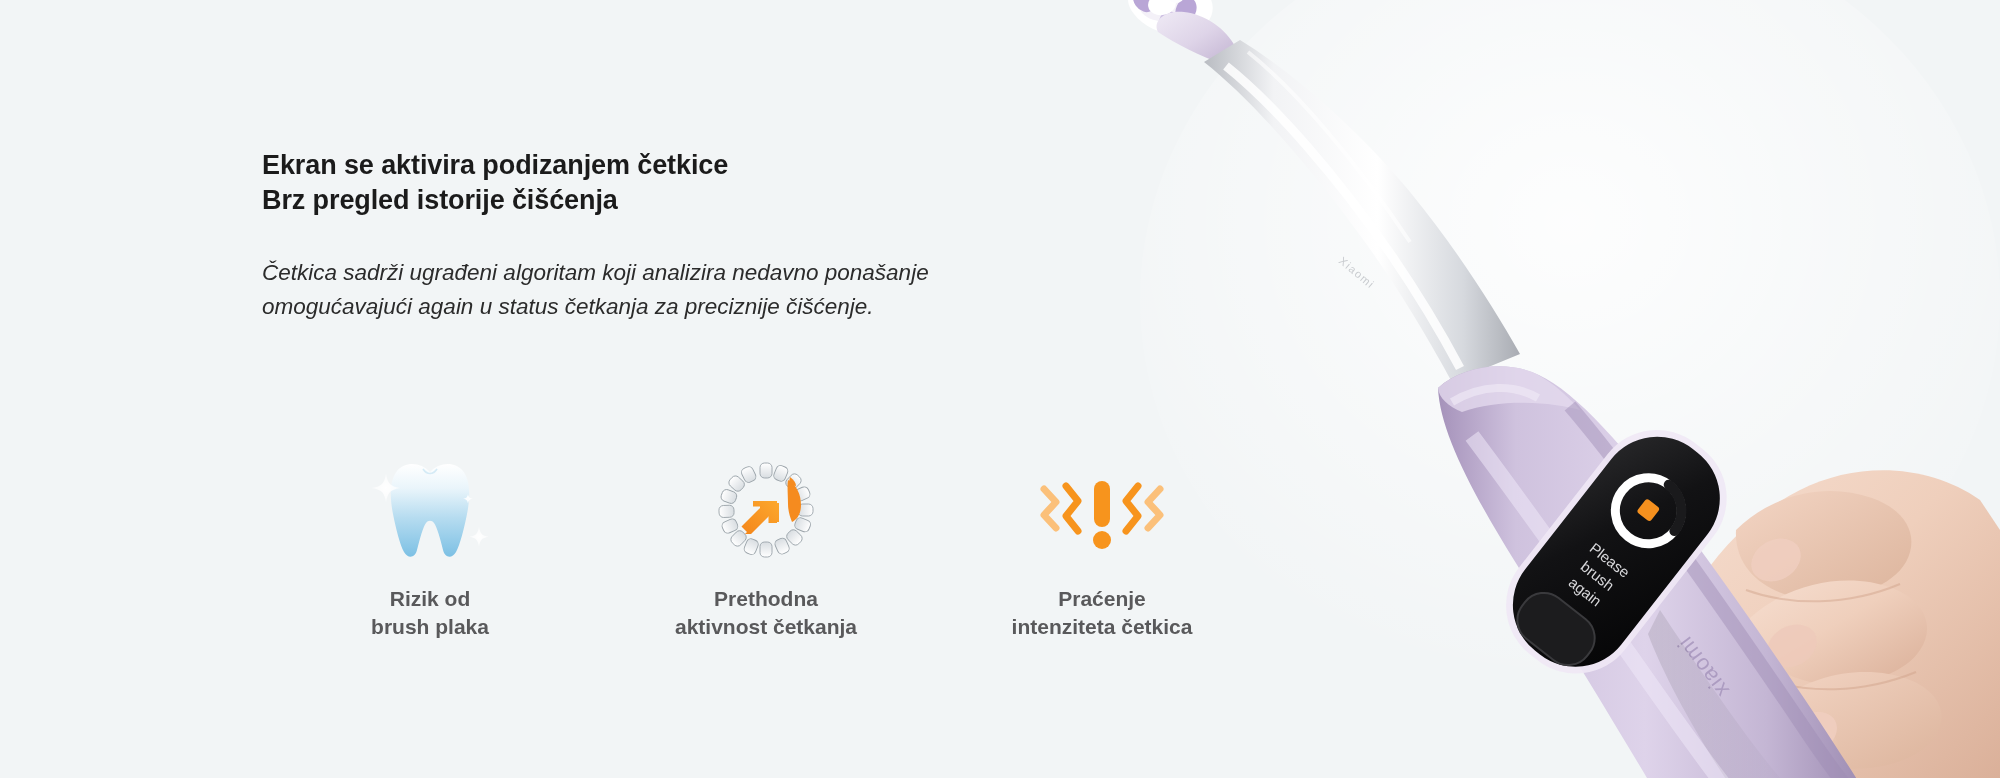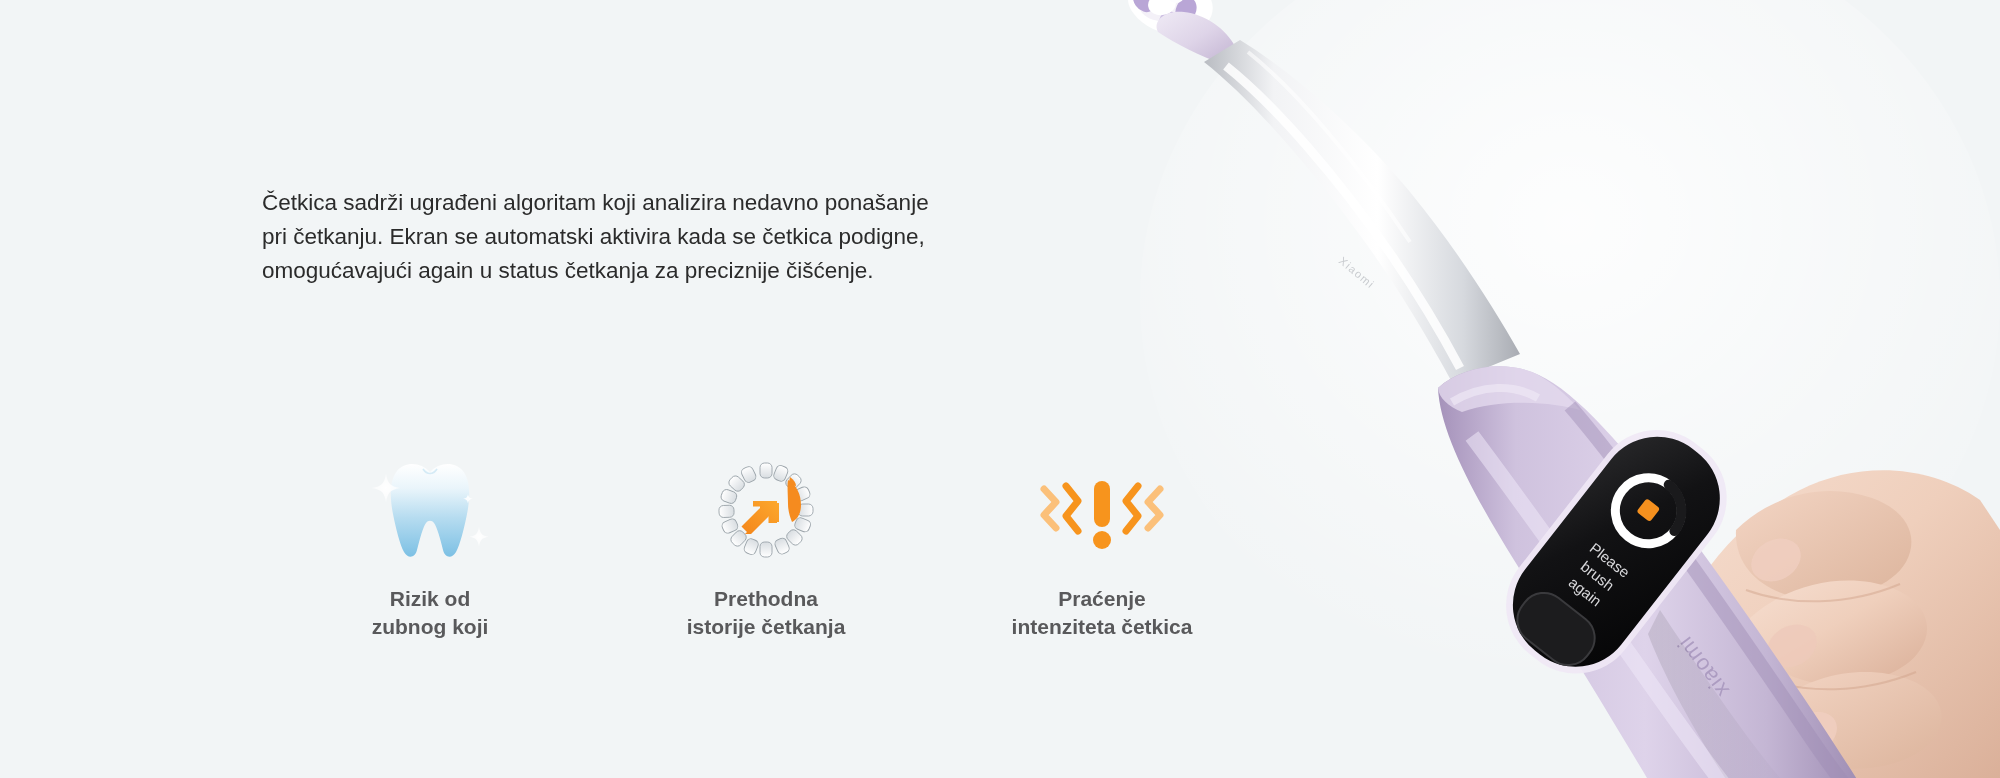--- a/index.html
+++ b/index.html
@@ -41,21 +41,21 @@
   }
   .headline .l2 { display: block; }
 
   .body-copy {
     margin-top: 38px;
     font-size: 22.5px;
     color: #2b2b2b;
     line-height: 1.52;
     font-weight: 400;
   }
-  .body-copy span { display: block; }
+  .body-copy span { display: block; font-style: italic; }
 
   
   .features {
     position: absolute;
     left: 262px;
     top: 455px;
     width: 1010px;
     display: flex;
   }
 
@@ -96,24 +96,27 @@
   }
   .product svg { display: block; }
 </style>
 </head>
 <body>
 
 <div id="stage">
 
   <div class="copy-block">
 
+    <h2 class="headline">
+      <span class="l1">Ekran se aktivira podizanjem četkice</span>
+      <span class="l2">Brz pregled istorije čišćenja</span>
+    </h2>
 
     <p class="body-copy">
       <span>Četkica sadrži ugrađeni algoritam koji analizira nedavno ponašanje</span>
-      <span>pri četkanju. Ekran se automatski aktivira kada se četkica podigne,</span>
       <span>omogućavajući again u status četkanja za preciznije čišćenje.</span>
     </p>
   </div>
 
   <div class="features">
 
     <div class="feature">
       <div class="feature-icon">
         <svg width="150" height="110" viewBox="0 0 150 110">
           <defs>
@@ -146,21 +149,21 @@
 
           <path d="M31 19 C33 29, 35 31, 45 33 C35 35, 33 37, 31 47 C29 37, 27 35, 17 33 C27 31, 29 29, 31 19 Z" fill="url(#sparkGrad)"></path>
 
           <path d="M124 72 C125.4 79, 126.8 80.4, 133.6 81.8 C126.8 83.2, 125.4 84.6, 124 91.6 C122.6 84.6, 121.2 83.2, 114.4 81.8 C121.2 80.4, 122.6 79, 124 72 Z" fill="url(#sparkGrad)"></path>
 
           <path d="M113 39 C113.7 42.4, 114.4 43.1, 117.8 43.8 C114.4 44.5, 113.7 45.2, 113 48.6 C112.3 45.2, 111.6 44.5, 108.2 43.8 C111.6 43.1, 112.3 42.4, 113 39 Z" fill="#ffffff" opacity="0.9"></path>
         </svg>
       </div>
       <div class="feature-label">
         <span>Rizik od</span>
-        <span>zubnog koji</span>
+        <span>brush plaka</span>
       </div>
     </div>
 
     <div class="feature">
       <div class="feature-icon">
         <svg width="150" height="110" viewBox="0 0 150 110">
           <defs>
             <linearGradient id="toothSm" x1="0" y1="0" x2="0" y2="1">
               <stop offset="0%" stop-color="#ffffff"></stop>
               <stop offset="100%" stop-color="#d8dde1"></stop>
@@ -230,21 +233,21 @@
             <g>
               <path d="M54 79 L77 56 L69 56 L69 48 L88 48 L88 67 L80 67 L80 59 L60 79 Z" fill="url(#arrowGrad)"></path>
               <path d="M55 80 L85 50 L85 47 L66 47 L66 56 L73 56 L52 77 Z" fill="none"></path>
               <path d="M86 46 L86 68 L77.5 68 L77.5 58.5 L57.5 78.5 L50.5 71.5 L70.5 51.5 L62 51.5 L62 46 Z" fill="url(#arrowGrad)"></path>
             </g>
           </g>
         </svg>
       </div>
       <div class="feature-label">
         <span>Prethodna</span>
-        <span>istorije četkanja</span>
+        <span>aktivnost četkanja</span>
       </div>
     </div>
 
     <div class="feature">
       <div class="feature-icon">
         <svg width="150" height="110" viewBox="0 0 150 110">
           <g fill="none" stroke-linecap="round" stroke-linejoin="round" stroke-width="7">
 
             <polyline points="17,34 29,47 17,60 29,73" stroke="#fbc07a"></polyline>
 

